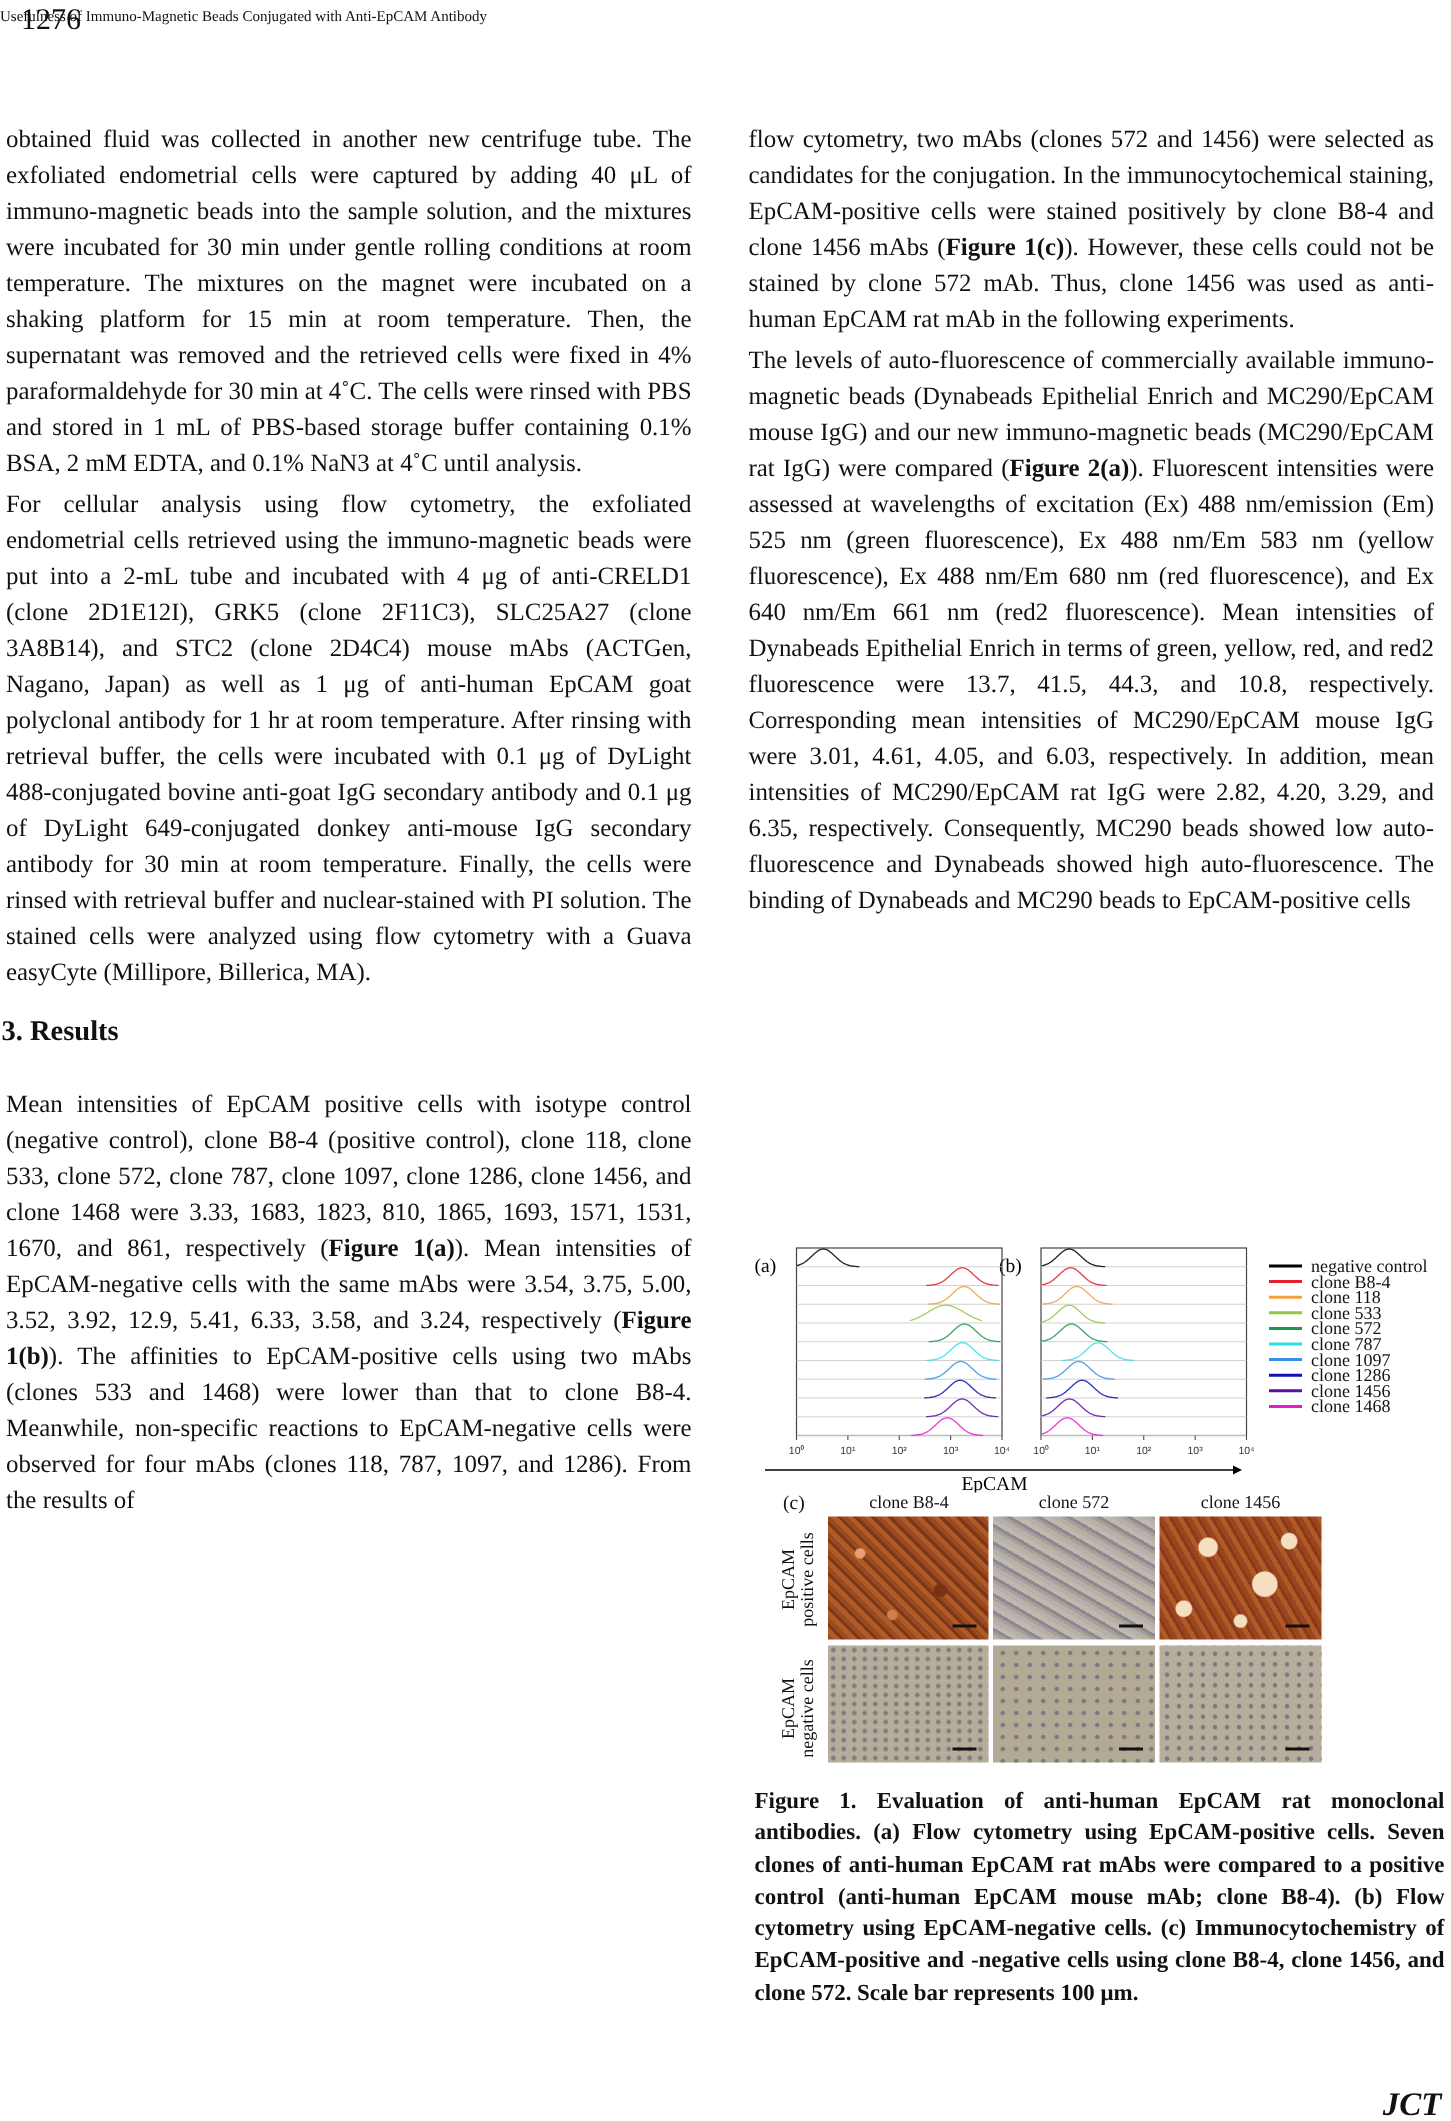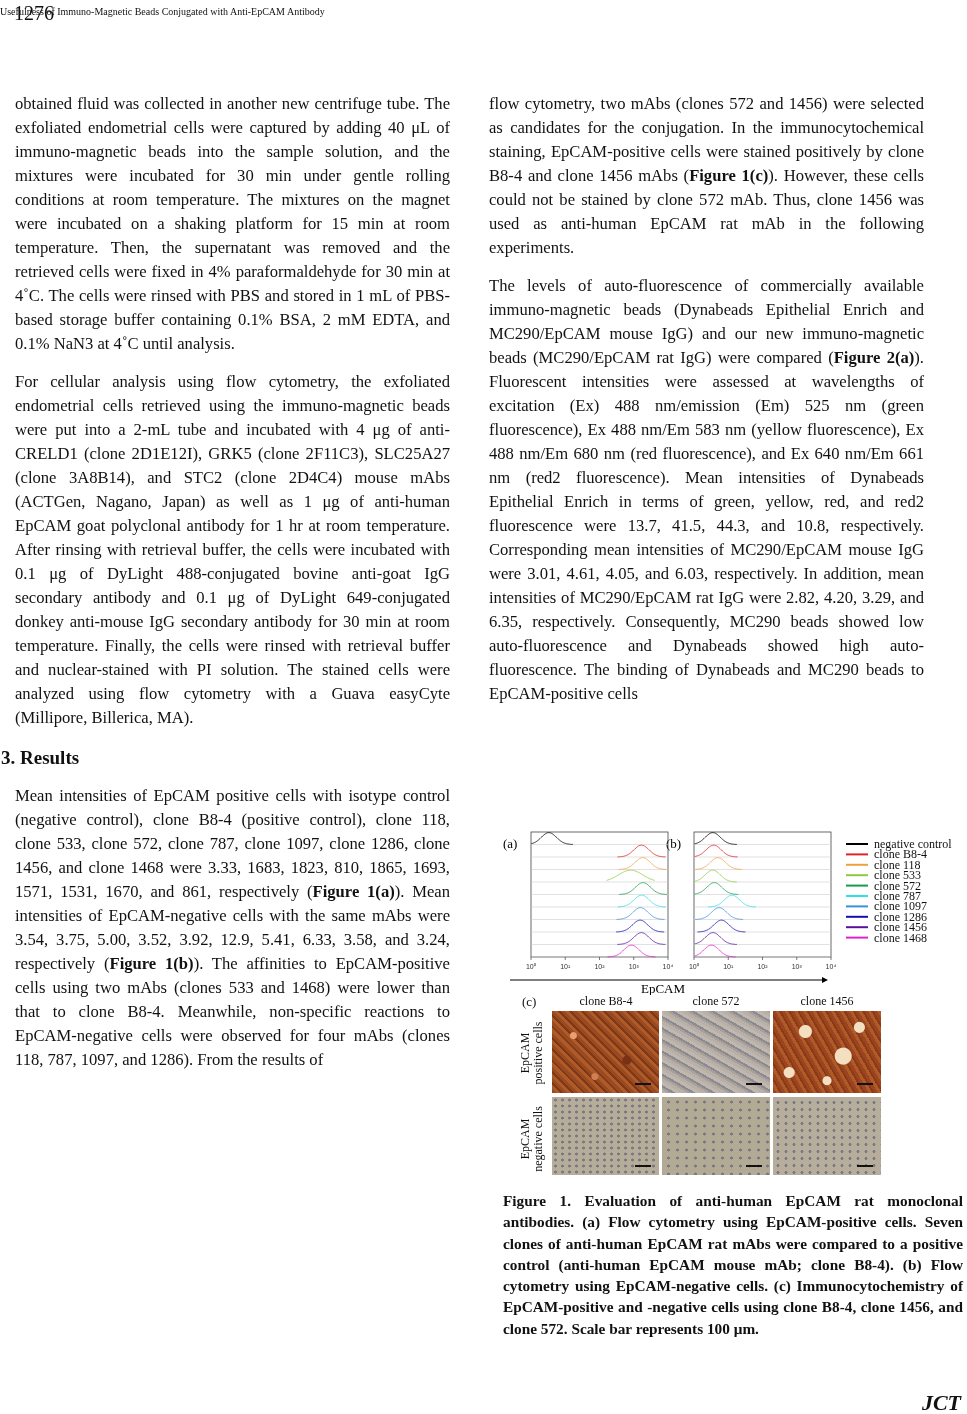--- a/index.html
+++ b/index.html
@@ -2,22 +2,22 @@
 <html><head>
 <meta charset="utf-8">
 <style>
   html, body { margin:0; padding:0; background:#fff; }
   body { width:967px; height:1414px; position:relative; overflow:hidden;
          font-family:"Liberation Serif", serif; color:#111; }
   .hdr-num { position:absolute; left:14px; top:2px; font-size:20px; }
   .hdr-title { position:absolute; left:0; width:884px; top:2px; text-align:left; font-size:10px; line-height:20px; }
   .col { position:absolute; top:78px; width:463px; font-size:16.6px; line-height:24px; text-align:justify; }
   .col.left { left:1px; }
-  .col.right { left:475px; top:78px; }
-  .col p { margin:14px; }
+  .col.right { left:496px; top:78px; }
+  .col p { margin:3px; }
   .indent { text-indent:16px; }
   h2 { font-size:19px; font-weight:bold; margin:0; line-height:24px; }
   h3 { font-size:18.5px; font-weight:bold; margin:0; line-height:24px; padding-left:38px; text-indent:-38px; text-align:left; }
   b.fig { font-weight:bold; }
   .fig-area { position:absolute; left:500px; top:830px; width:467px; height:350px; }
   .caption { position:absolute; left:503px; top:1190px; width:460px; font-size:15.3px; line-height:21.3px; font-weight:bold; text-align:justify; }
   .footer-left { position:absolute; left:1px; top:1448px; font-size:16px;font-weight:bold; }
   .footer-right { position:absolute; right:6px; top:1390px; font-size:22px; font-weight:bold; font-style:italic;text-align:right; }
   .micro { position:absolute; }
 </style>
@@ -25,21 +25,21 @@
 <body>
 
 <div class="hdr-num">1276</div>
 <div class="hdr-title">
   <div>Usefulness of Immuno-Magnetic Beads Conjugated with Anti-EpCAM Antibody</div>
 </div>
 
 <div class="col left">
   <p>obtained fluid was collected in another new centrifuge tube. The exfoliated endometrial cells were captured by adding 40 μL of immuno-magnetic beads into the sample solution, and the mixtures were incubated for 30 min under gentle rolling conditions at room temperature. The mixtures on the magnet were incubated on a shaking platform for 15 min at room temperature. Then, the supernatant was removed and the retrieved cells were fixed in 4% paraformaldehyde for 30 min at 4˚C. The cells were rinsed with PBS and stored in 1 mL of PBS-based storage buffer containing 0.1% BSA, 2 mM EDTA, and 0.1% NaN3 at 4˚C until analysis.</p>
   <p>For cellular analysis using flow cytometry, the exfoliated endometrial cells retrieved using the immuno-magnetic beads were put into a 2-mL tube and incubated with 4 μg of anti-CRELD1 (clone 2D1E12I), GRK5 (clone 2F11C3), SLC25A27 (clone 3A8B14), and STC2 (clone 2D4C4) mouse mAbs (ACTGen, Nagano, Japan) as well as 1 μg of anti-human EpCAM goat polyclonal antibody for 1 hr at room temperature. After rinsing with retrieval buffer, the cells were incubated with 0.1 μg of DyLight 488-conjugated bovine anti-goat IgG secondary antibody and 0.1 μg of DyLight 649-conjugated donkey anti-mouse IgG secondary antibody for 30 min at room temperature. Finally, the cells were rinsed with retrieval buffer and nuclear-stained with PI solution. The stained cells were analyzed using flow cytometry with a Guava easyCyte (Millipore, Billerica, MA).</p>
-  <h2 style="margin-top:16px;margin-bottom:6px;">3. Results</h2>
+  <h2 style="margin-top:16px;margin-bottom:24px;">3. Results</h2>
   <p><span>Mean intensities of EpCAM positive cells with isotype control (negative control), clone B8-4 (positive control), clone 118, clone 533, clone 572, clone 787, clone 1097, clone 1286, clone 1456, and clone 1468 were 3.33, 1683, 1823, 810, 1865, 1693, 1571, 1531, 1670, and 861, respectively (</span><b class="fig">Figure 1(a)</b><span>). Mean intensities of EpCAM-negative cells with the same mAbs were 3.54, 3.75, 5.00, 3.52, 3.92, 12.9, 5.41, 6.33, 3.58, and 3.24, respectively (</span><b class="fig">Figure 1(b)</b><span>). The affinities to EpCAM-positive cells using two mAbs (clones 533 and 1468) were lower than that to clone B8-4. Meanwhile, non-specific reactions to EpCAM-negative cells were observed for four mAbs (clones 118, 787, 1097, and 1286). From the results of</span></p>
 </div>
 
 <div class="col right">
   <p><span>flow cytometry, two mAbs (clones 572 and 1456) were selected as candidates for the conjugation. In the immunocytochemical staining, EpCAM-positive cells were stained positively by clone B8-4 and clone 1456 mAbs (</span><b class="fig">Figure 1(c)</b><span>). However, these cells could not be stained by clone 572 mAb. Thus, clone 1456 was used as anti-human EpCAM rat mAb in the following experiments.</span></p>
   <p><span>The levels of auto-fluorescence of commercially available immuno-magnetic beads (Dynabeads Epithelial Enrich and MC290/EpCAM mouse IgG) and our new immuno-magnetic beads (MC290/EpCAM rat IgG) were compared (</span><b class="fig">Figure 2(a)</b><span>). Fluorescent intensities were assessed at wavelengths of excitation (Ex) 488 nm/emission (Em) 525 nm (green fluorescence), Ex 488 nm/Em 583 nm (yellow fluorescence), Ex 488 nm/Em 680 nm (red fluorescence), and Ex 640 nm/Em 661 nm (red2 fluorescence). Mean intensities of Dynabeads Epithelial Enrich in terms of green, yellow, red, and red2 fluorescence were 13.7, 41.5, 44.3, and 10.8, respectively. Corresponding mean intensities of MC290/EpCAM mouse IgG were 3.01, 4.61, 4.05, and 6.03, respectively. In addition, mean intensities of MC290/EpCAM rat IgG were 2.82, 4.20, 3.29, and 6.35, respectively. Consequently, MC290 beads showed low auto-fluorescence and Dynabeads showed high auto-fluorescence. The binding of Dynabeads and MC290 beads to EpCAM-positive cells</span></p>
 </div>
 
 <div class="fig-area">
   <svg id="flow-svg" width="467" height="165" style="position:absolute;left:0;top:0;">

